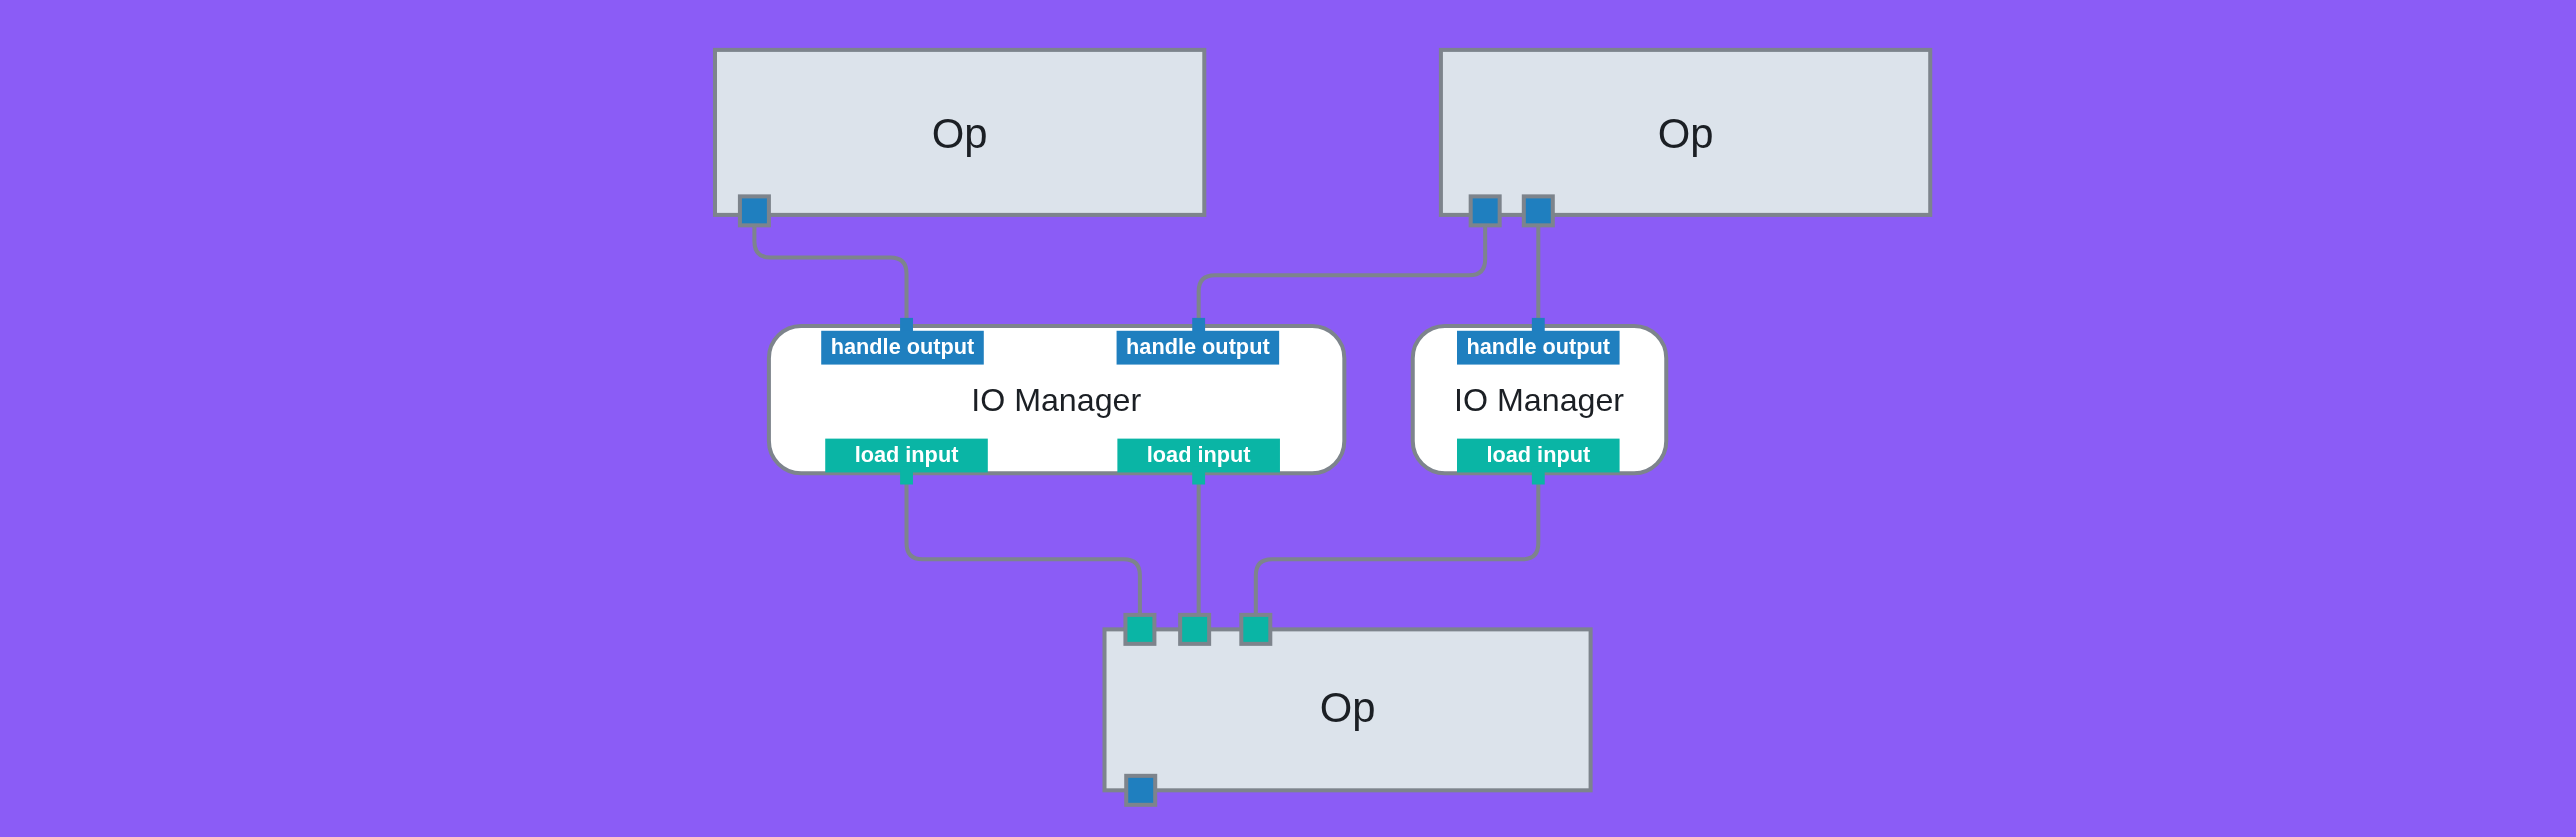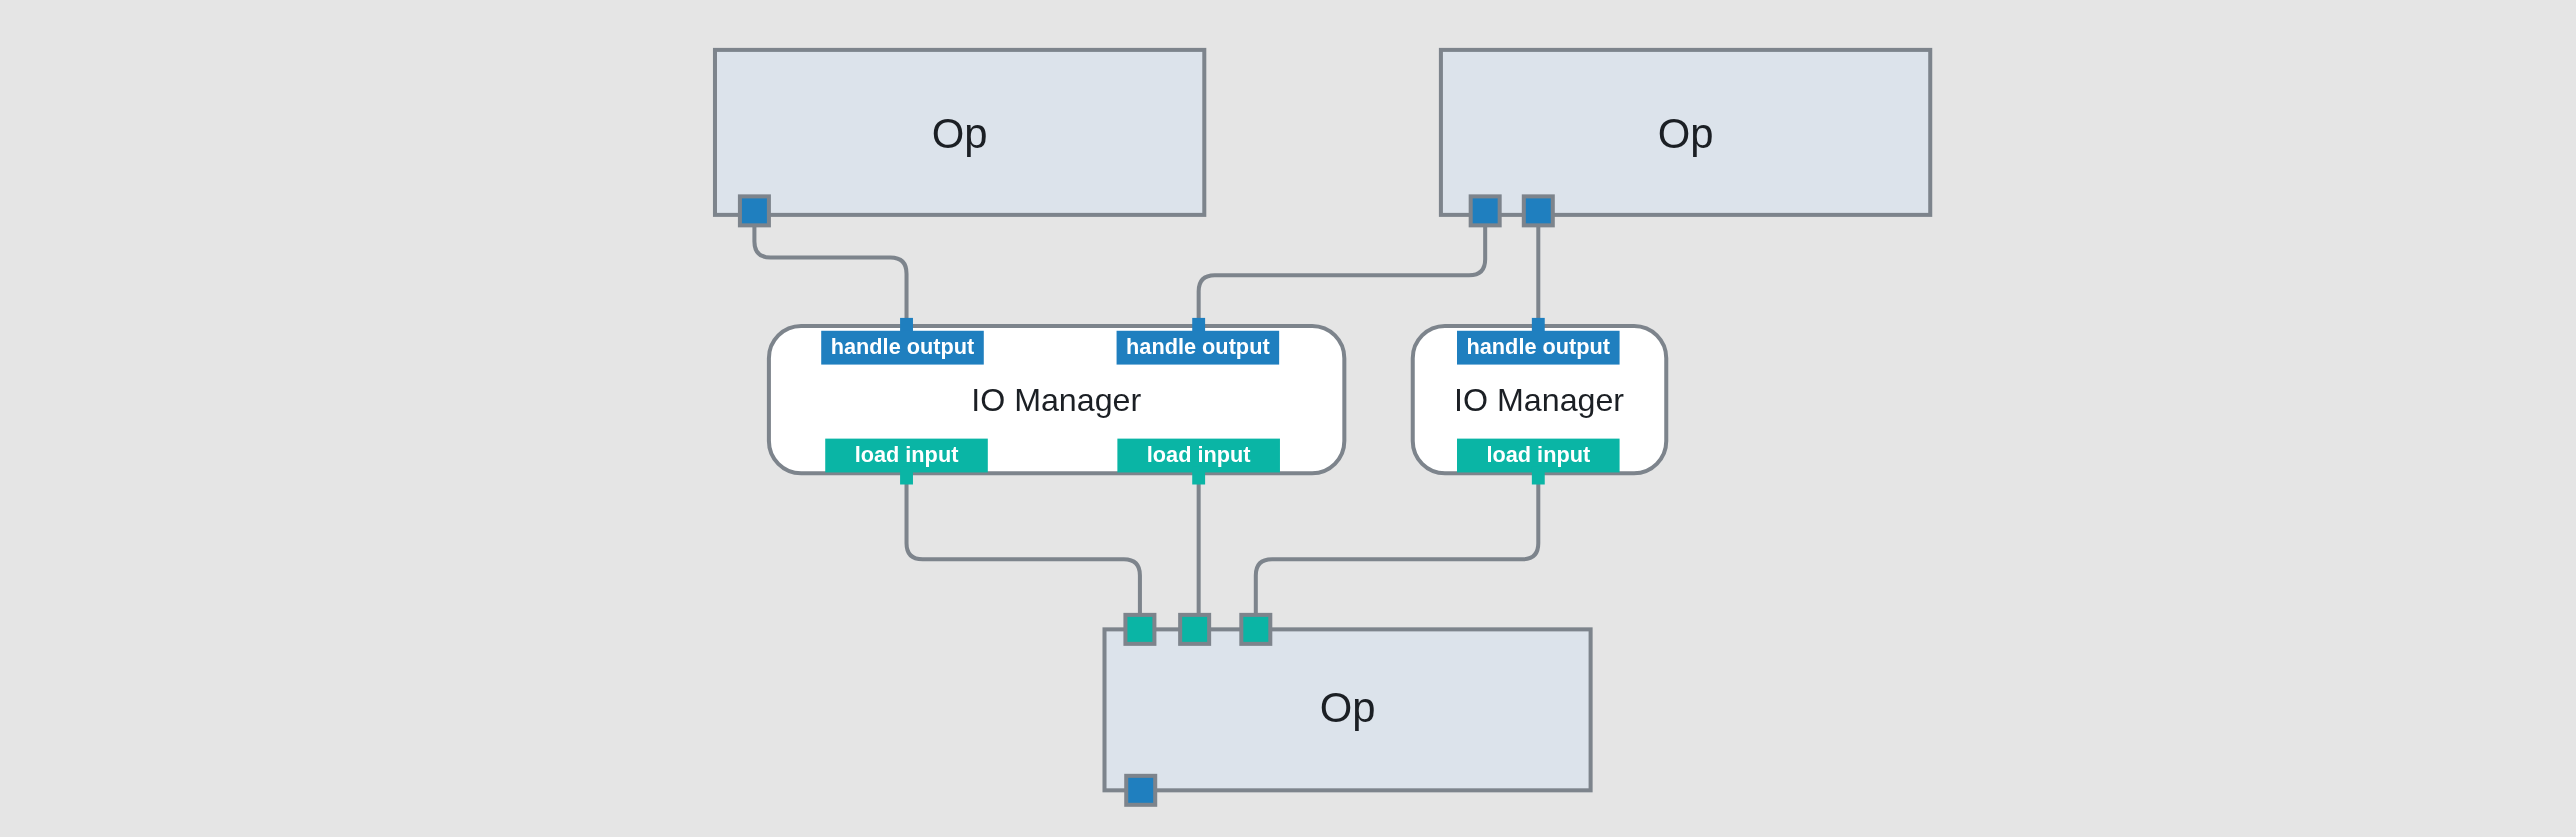--- a/index.html
+++ b/index.html
@@ -11,21 +11,21 @@
   body {
     font-family: "Liberation Sans", sans-serif;
     width: 2576px;
     height: 837px;
     overflow: hidden;
   }
   #canvas {
     position: relative;
     width: 2576px;
     height: 837px;
-    background: #e5e5e5;
+    background: #8b5cf6;
   }
   svg.graph {
     position: absolute;
     top: 0;
     left: 0;
     width: 2576px;
     height: 837px;
     display: block;
   }
   .edge-path {

